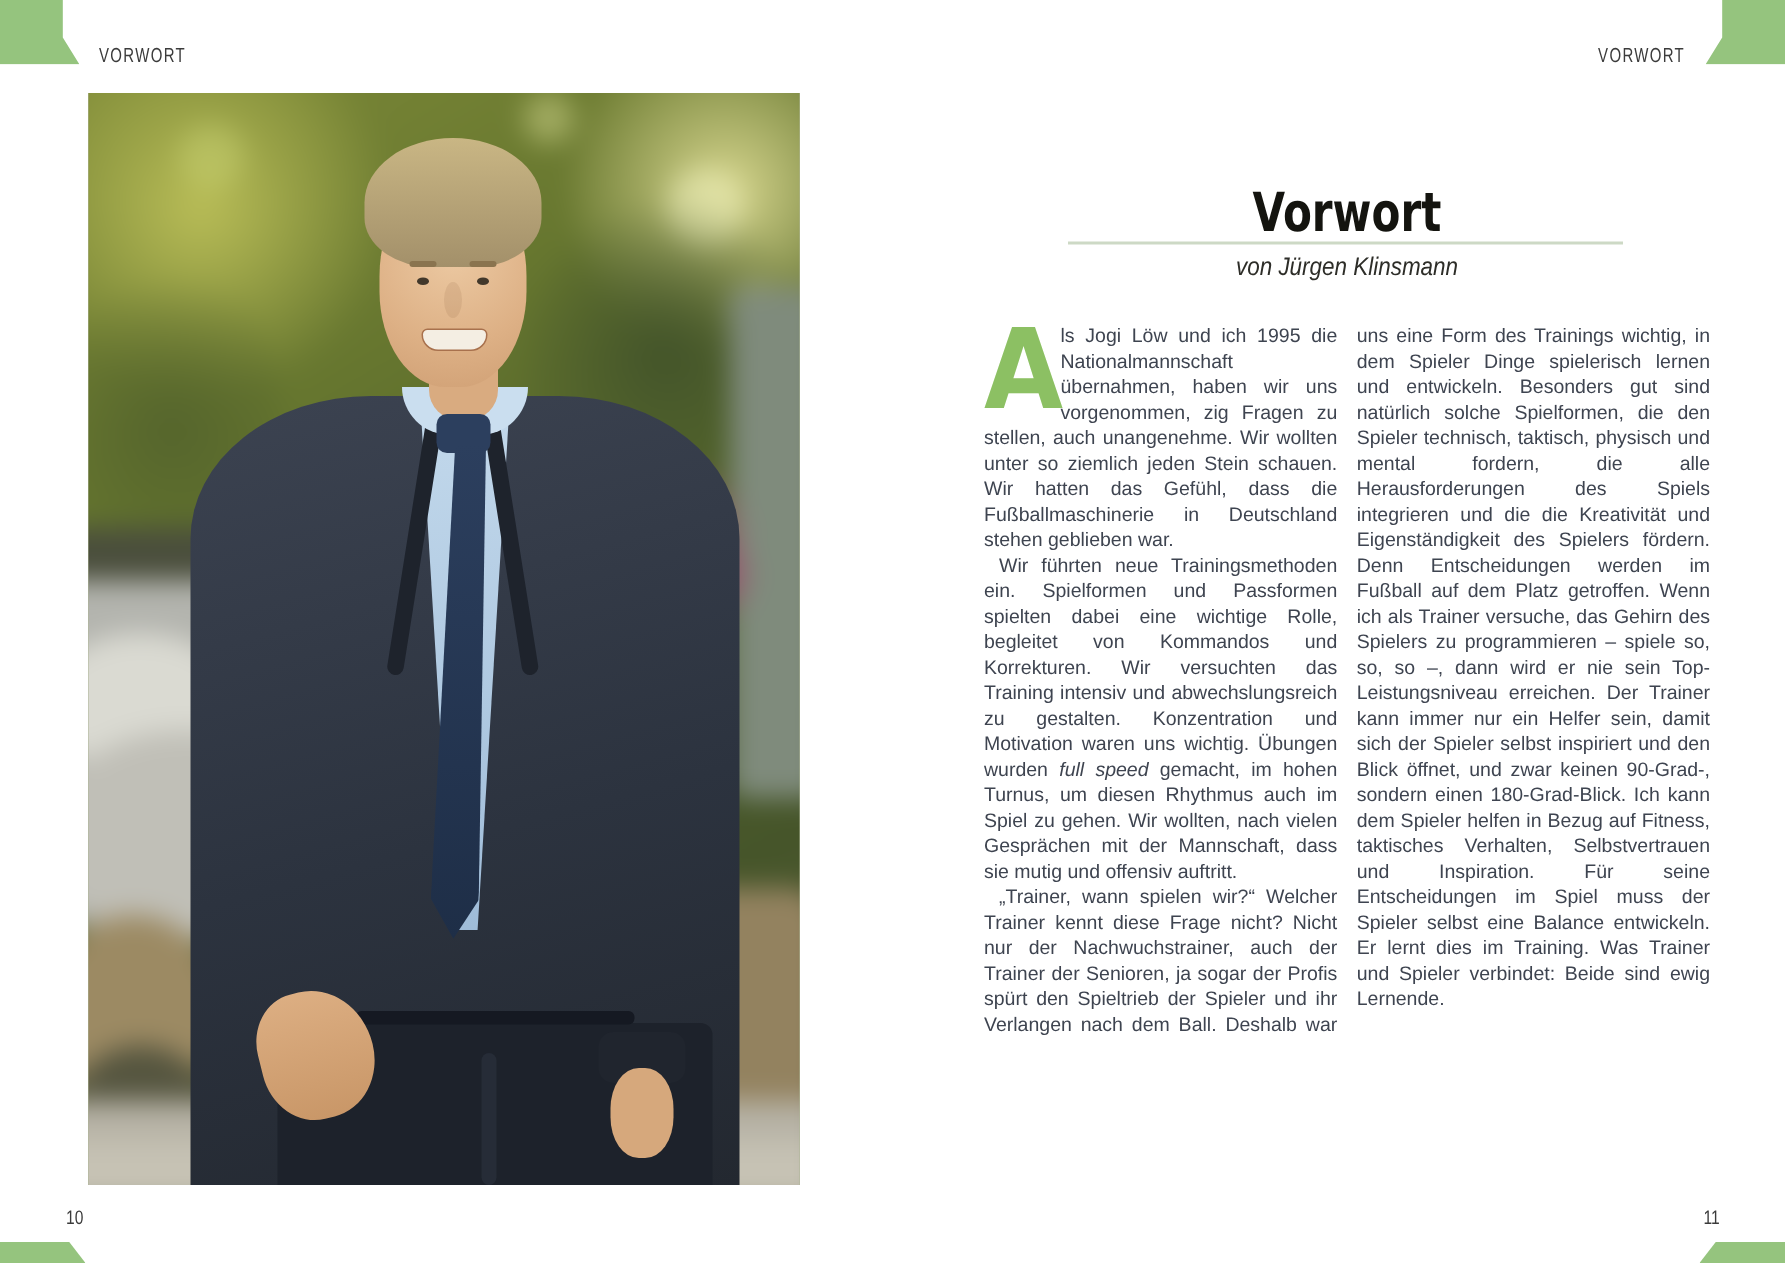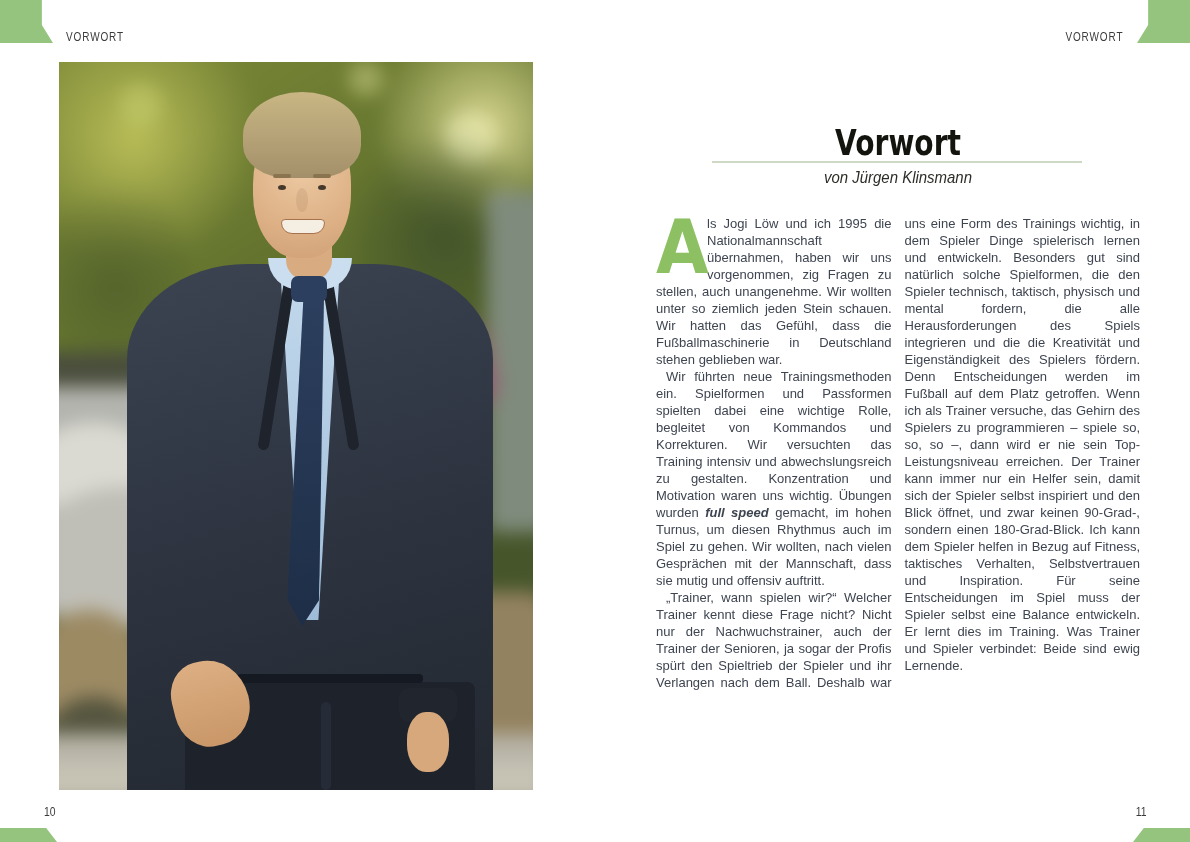--- a/index.html
+++ b/index.html
@@ -109,21 +109,21 @@
     font-style:italic;font-size:17px;color:#2d2d28;transform:scaleX(.88);
   }
   .body-cols{
     position:absolute;left:656px;top:215px;width:484px;height:486px;overflow:hidden;
     column-count:2;column-gap:13px;
     font-size:13px;line-height:17px;color:#3e4450;text-align:justify;
     hyphens:auto;-webkit-hyphens:auto;
   }
   .para{margin:0;}
   .para.indent{text-indent:10px;}
-  .para em{font-style:italic;font-weight:bold;}
+  .para em{font-style:italic;}
   .dropcap{
     float:left;color:#8cc063;font-family:"DejaVu Sans",sans-serif;font-weight:bold;
     font-size:74px;line-height:60px;width:44px;margin:2px 7px 0 0;
     transform:scaleX(.92);transform-origin:left top;
   }
 </style>
 </head>
 <body>
 
 <div class="ribbon ribbon-tl"></div>

